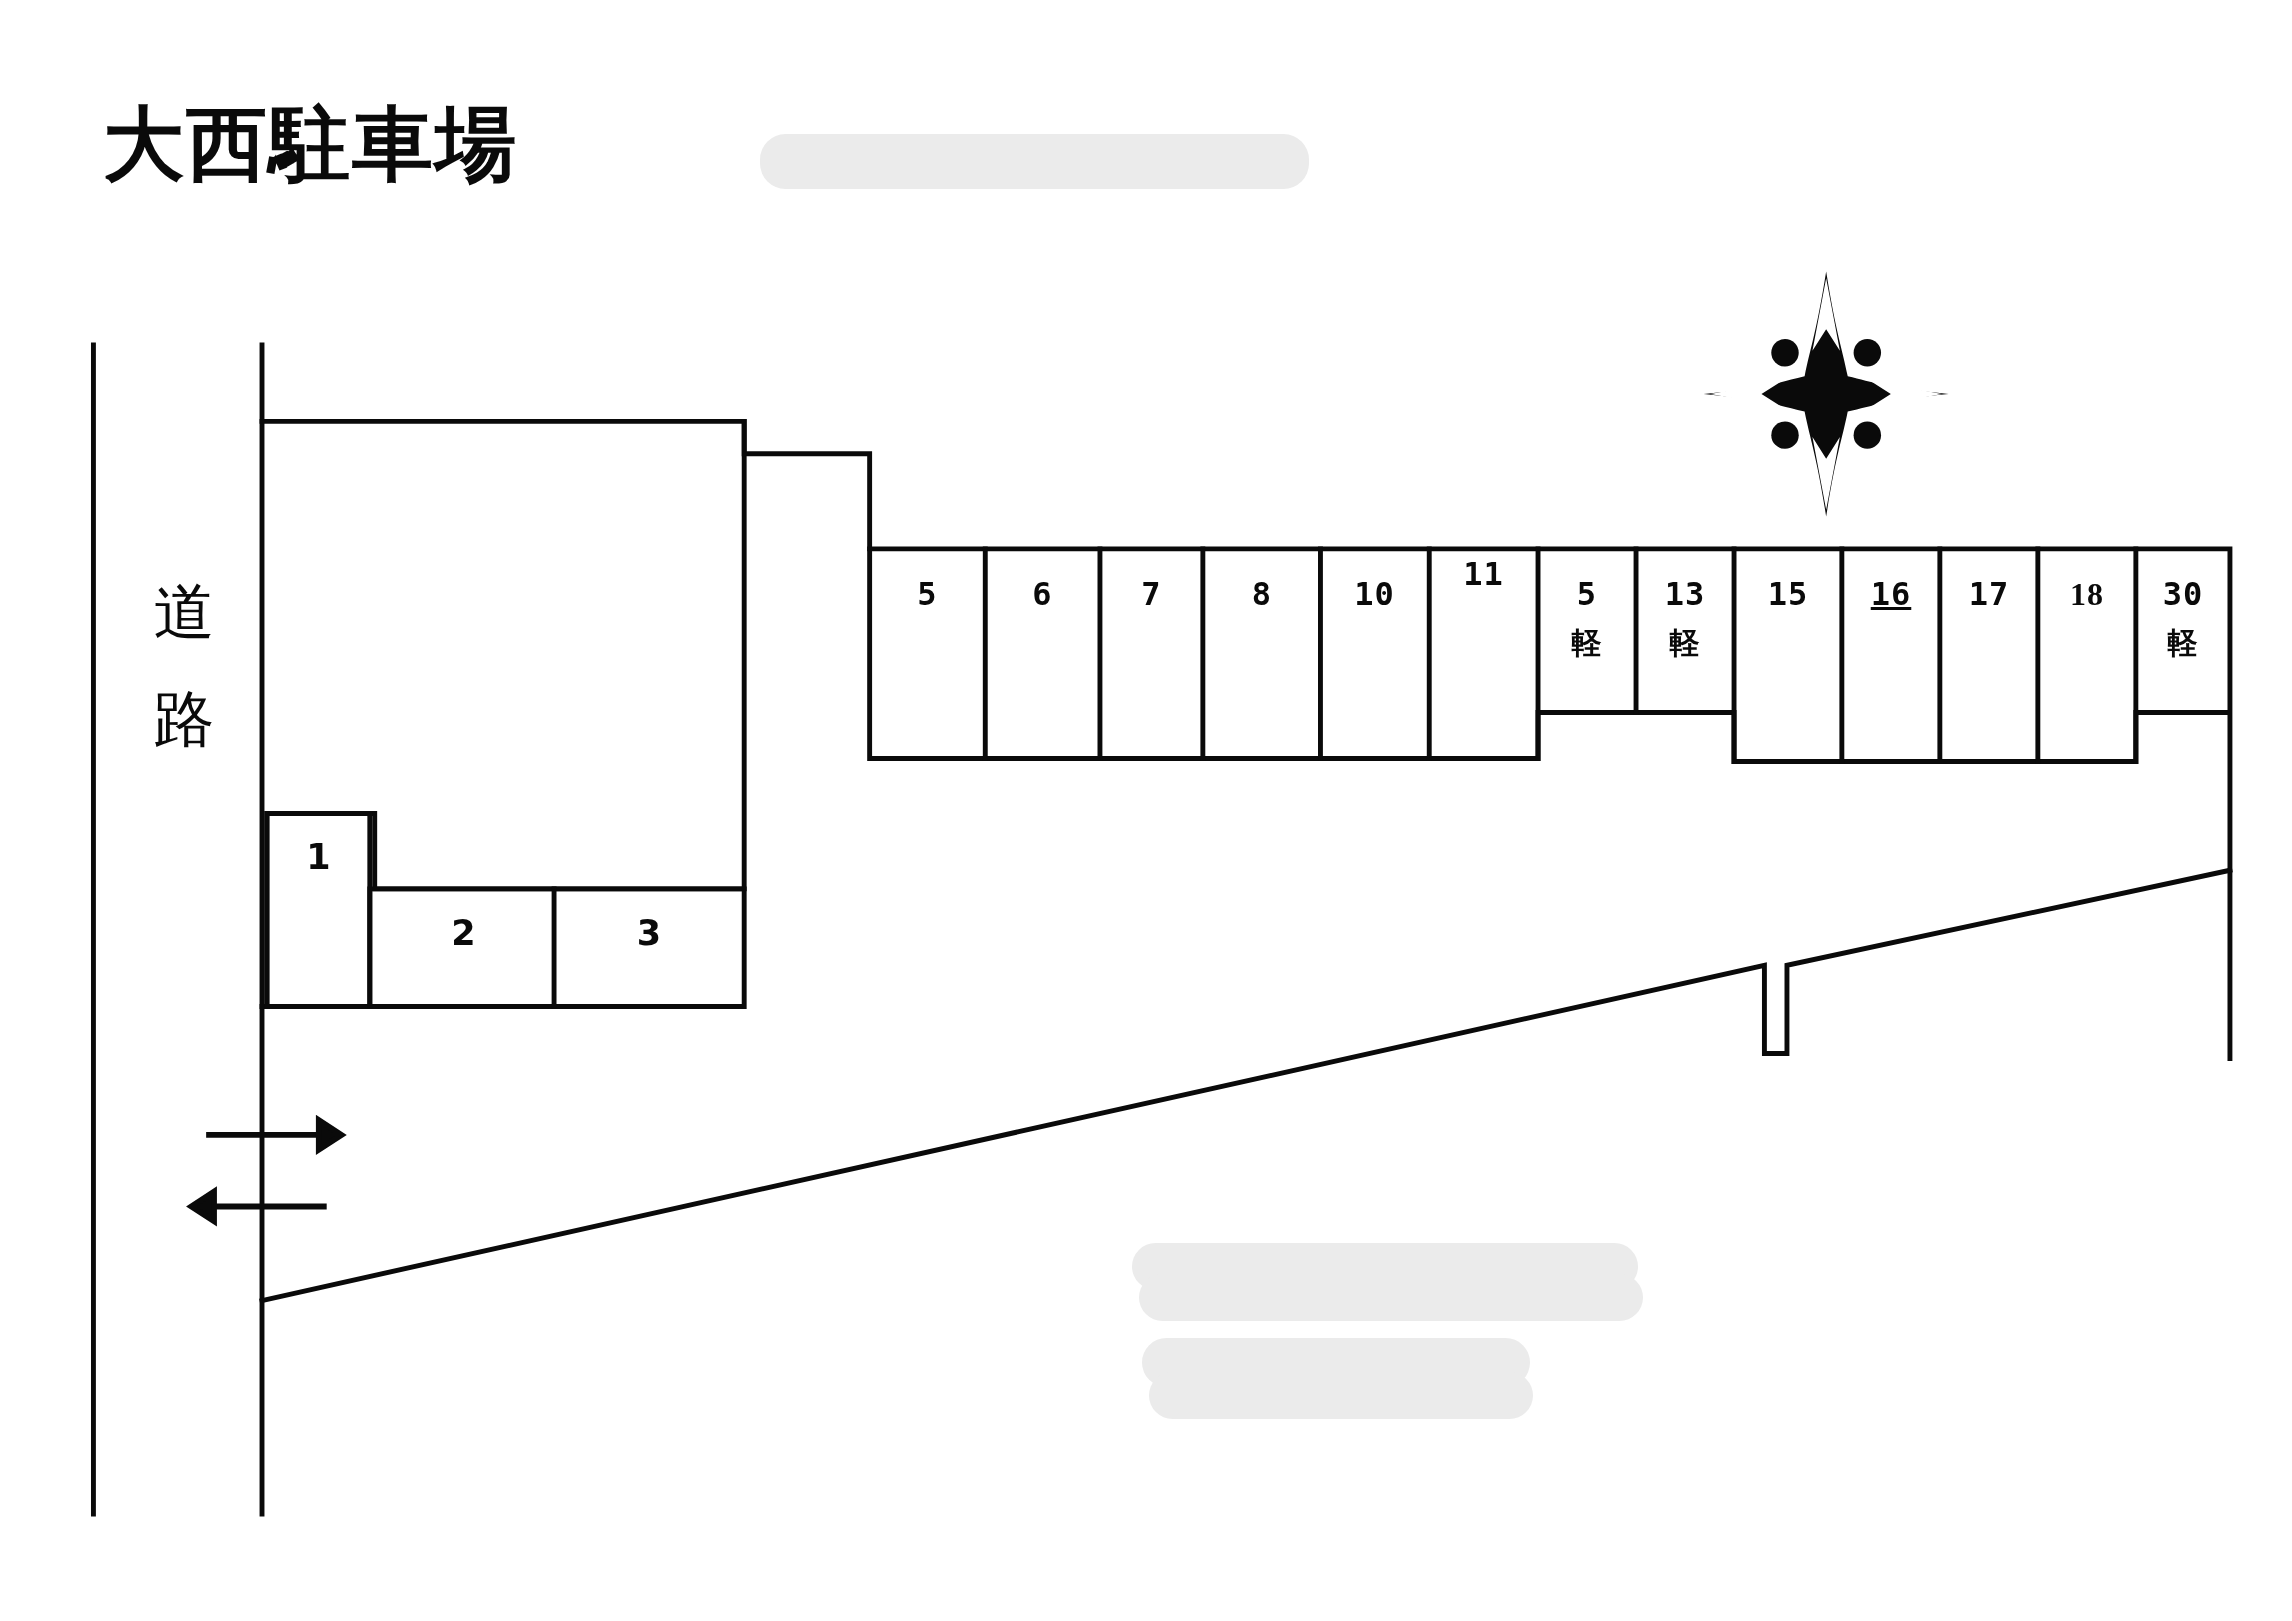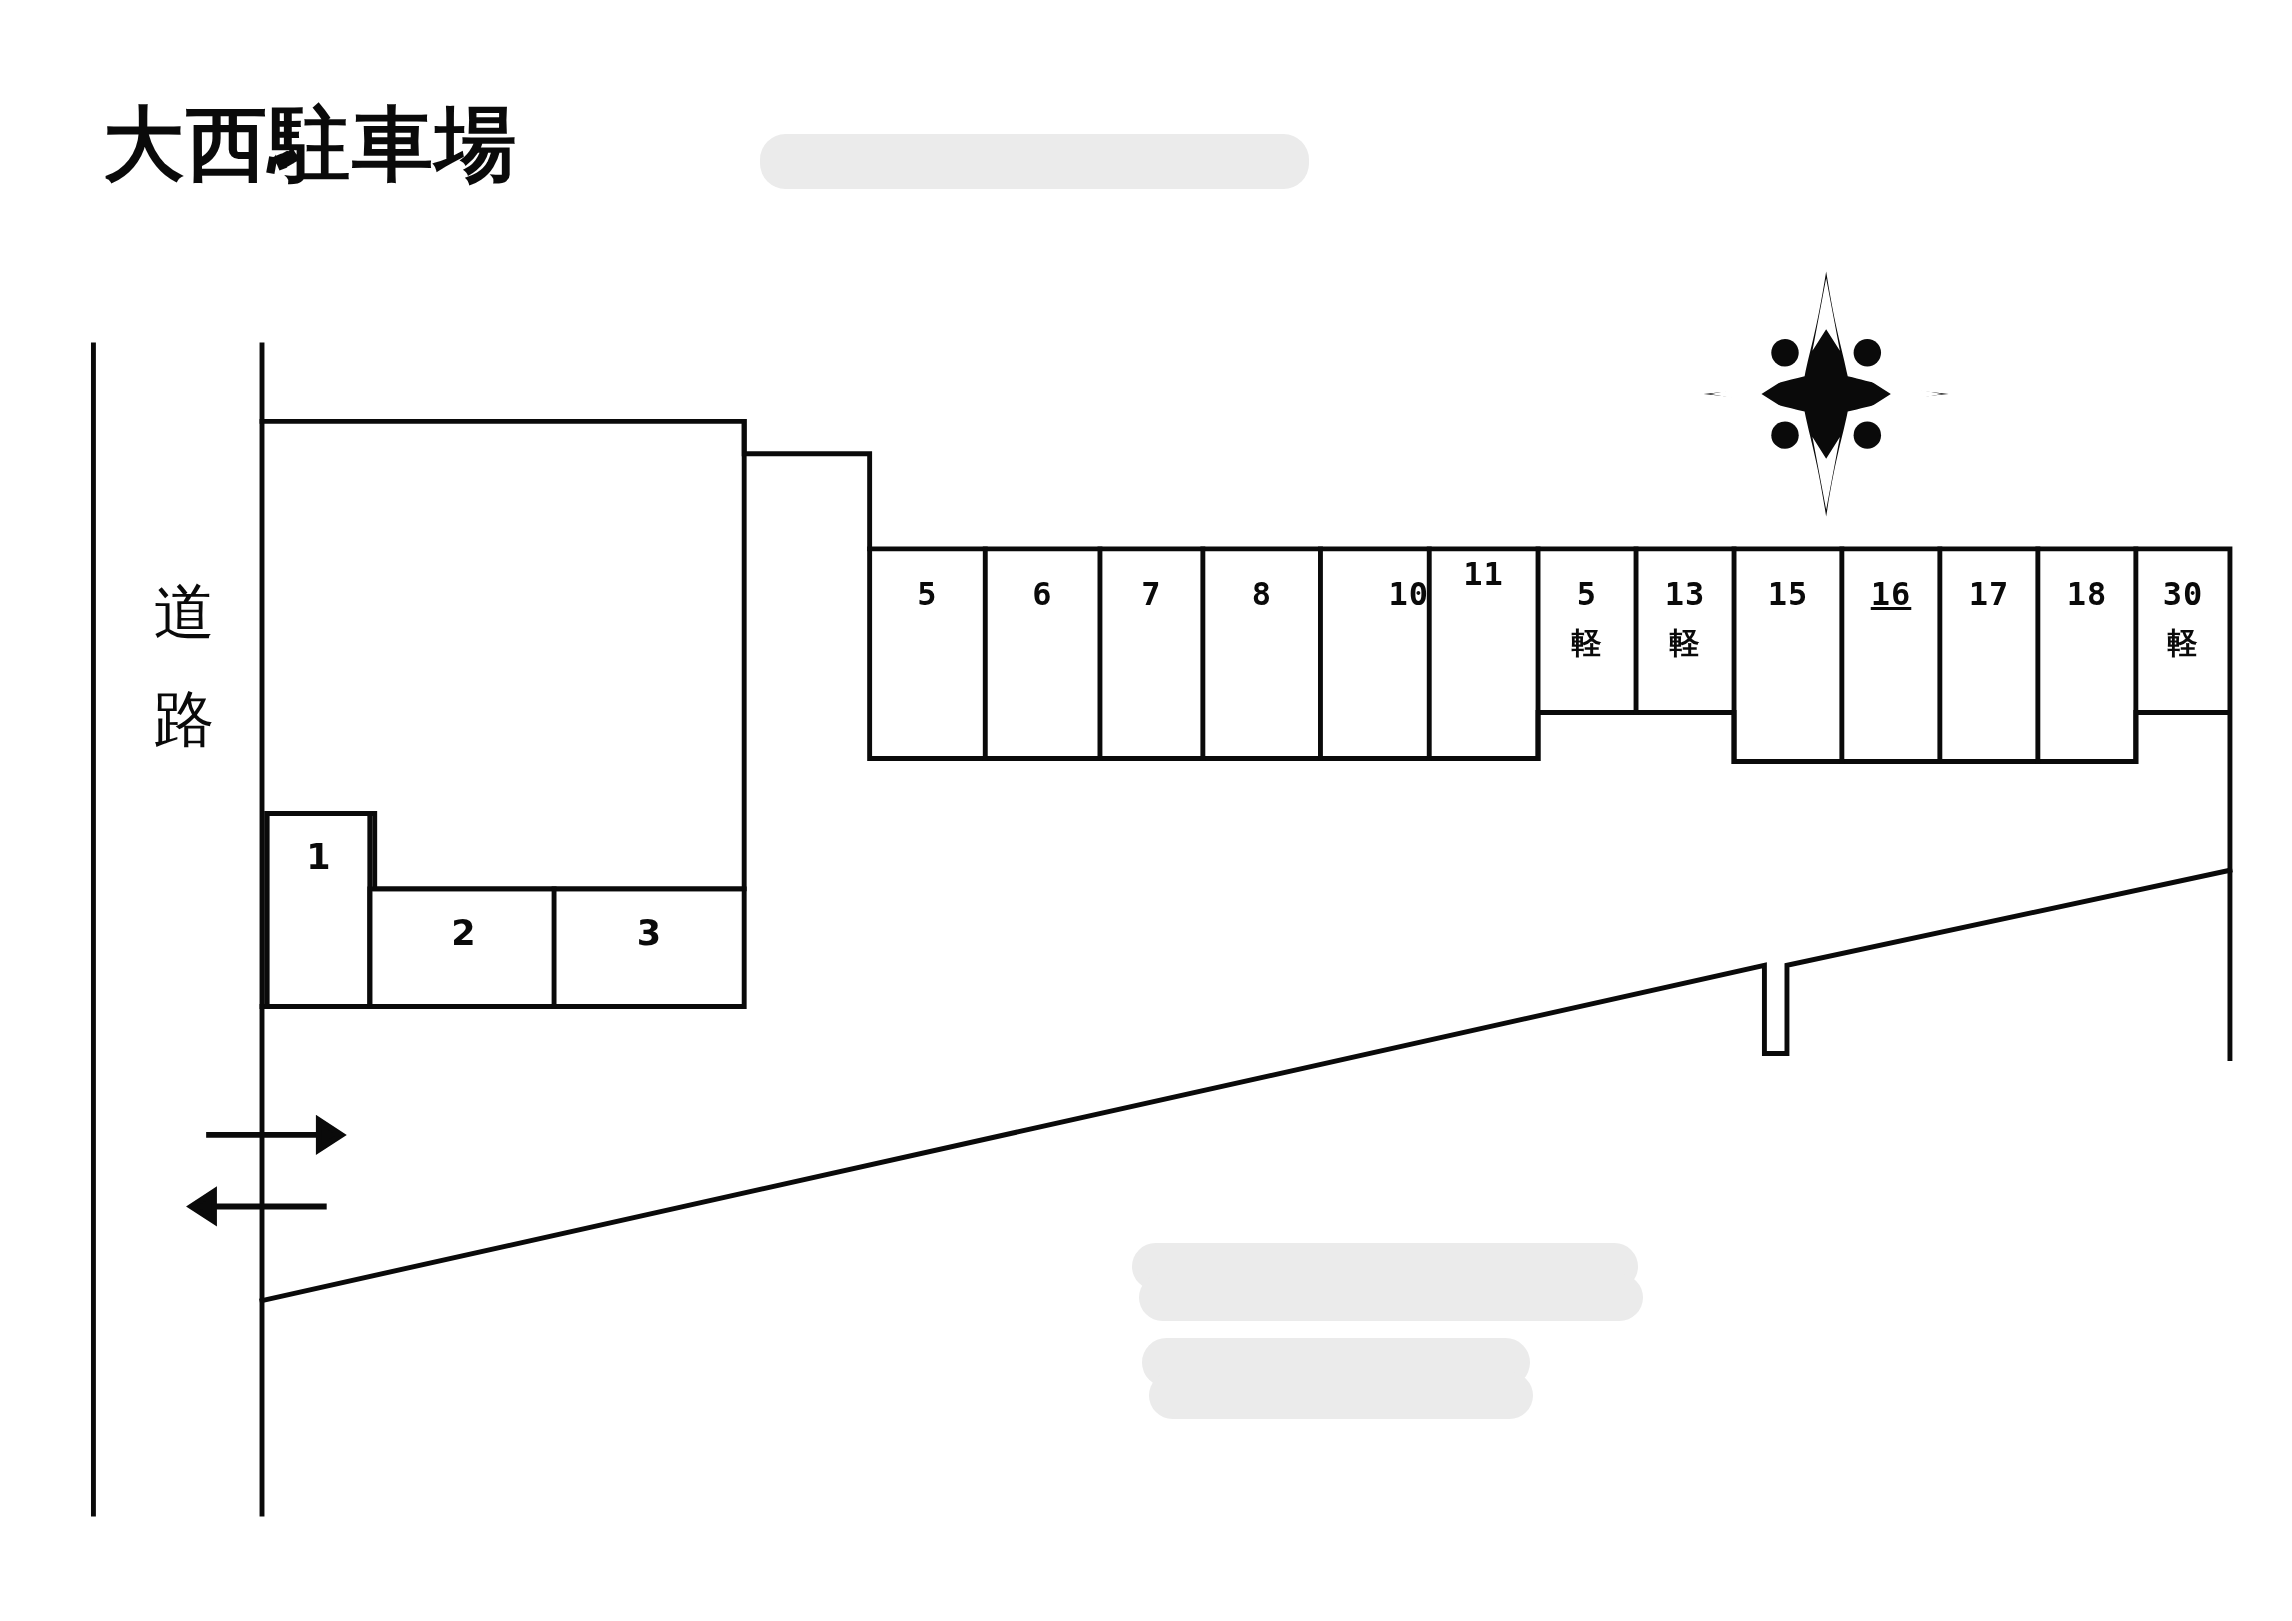--- a/index.html
+++ b/index.html
@@ -156,28 +156,28 @@
   <div class="road-label">
     <span>道</span>
     <span>路</span>
   </div>
 
   <div id="stall-labels">
       <div class="stall-label num" style="left: 870px; width: 115px; top: 574px;"><span>5</span></div>
       <div class="stall-label num" style="left: 985px; width: 115px; top: 574px;"><span>6</span></div>
       <div class="stall-label num" style="left: 1100px; width: 103px; top: 574px;"><span>7</span></div>
       <div class="stall-label num" style="left: 1203px; width: 118px; top: 574px;"><span>8</span></div>
-      <div class="stall-label num" style="left: 1320px; width: 109px; top: 574px; text-align: right;"><span>10</span></div>
+      <div class="stall-label num" style="left: 1320px; width: 109px; top: 574px;"><span>10</span></div>
       <div class="stall-label num" style="left: 1429px; width: 109px; top: 554px;"><span>11</span></div>
       <div class="stall-label num" style="left: 1538px; width: 98px; top: 574px;"><span>5</span><span class="kei">軽</span></div>
       <div class="stall-label num" style="left: 1636px; width: 98px; top: 574px;"><span>13</span><span class="kei">軽</span></div>
       <div class="stall-label num" style="left: 1734px; width: 108px; top: 574px;"><span>15</span></div>
       <div class="stall-label num" style="left: 1842px; width: 98px; top: 574px; text-decoration: underline;"><span>16</span></div>
       <div class="stall-label num" style="left: 1940px; width: 98px; top: 574px;"><span>17</span></div>
-      <div class="stall-label num" style="left: 2038px; width: 98px; top: 574px;"><span>18</span></div>
+      <div class="stall-label num" style="left: 2038px; width: 98px; top: 574px; font-family: Liberation Serif, serif;"><span>18</span></div>
       <div class="stall-label num" style="left: 2136px; width: 94px; top: 574px;"><span>30</span><span class="kei">軽</span></div>
       <div class="stall-label big" style="left: 267px; width: 103px; top: 835px;">1</div>
       <div class="stall-label big" style="left: 374px; width: 179px; top: 911px;">2</div>
       <div class="stall-label big" style="left: 554px; width: 190px; top: 911px;">3</div>
     </div>
 
   <div id="redaction-layer">
       <div class="redact" style="left: 760px; top: 134px; width: 549px; height: 55px; border-radius: 25.5px; background: rgb(235, 235, 235);"></div>
       <div class="redact" style="left: 1132px; top: 1243px; width: 506px; height: 47px; border-radius: 23.5px; background: rgb(235, 235, 235);"></div>
       <div class="redact" style="left: 1139px; top: 1274px; width: 504px; height: 47px; border-radius: 23.5px; background: rgb(235, 235, 235);"></div>

